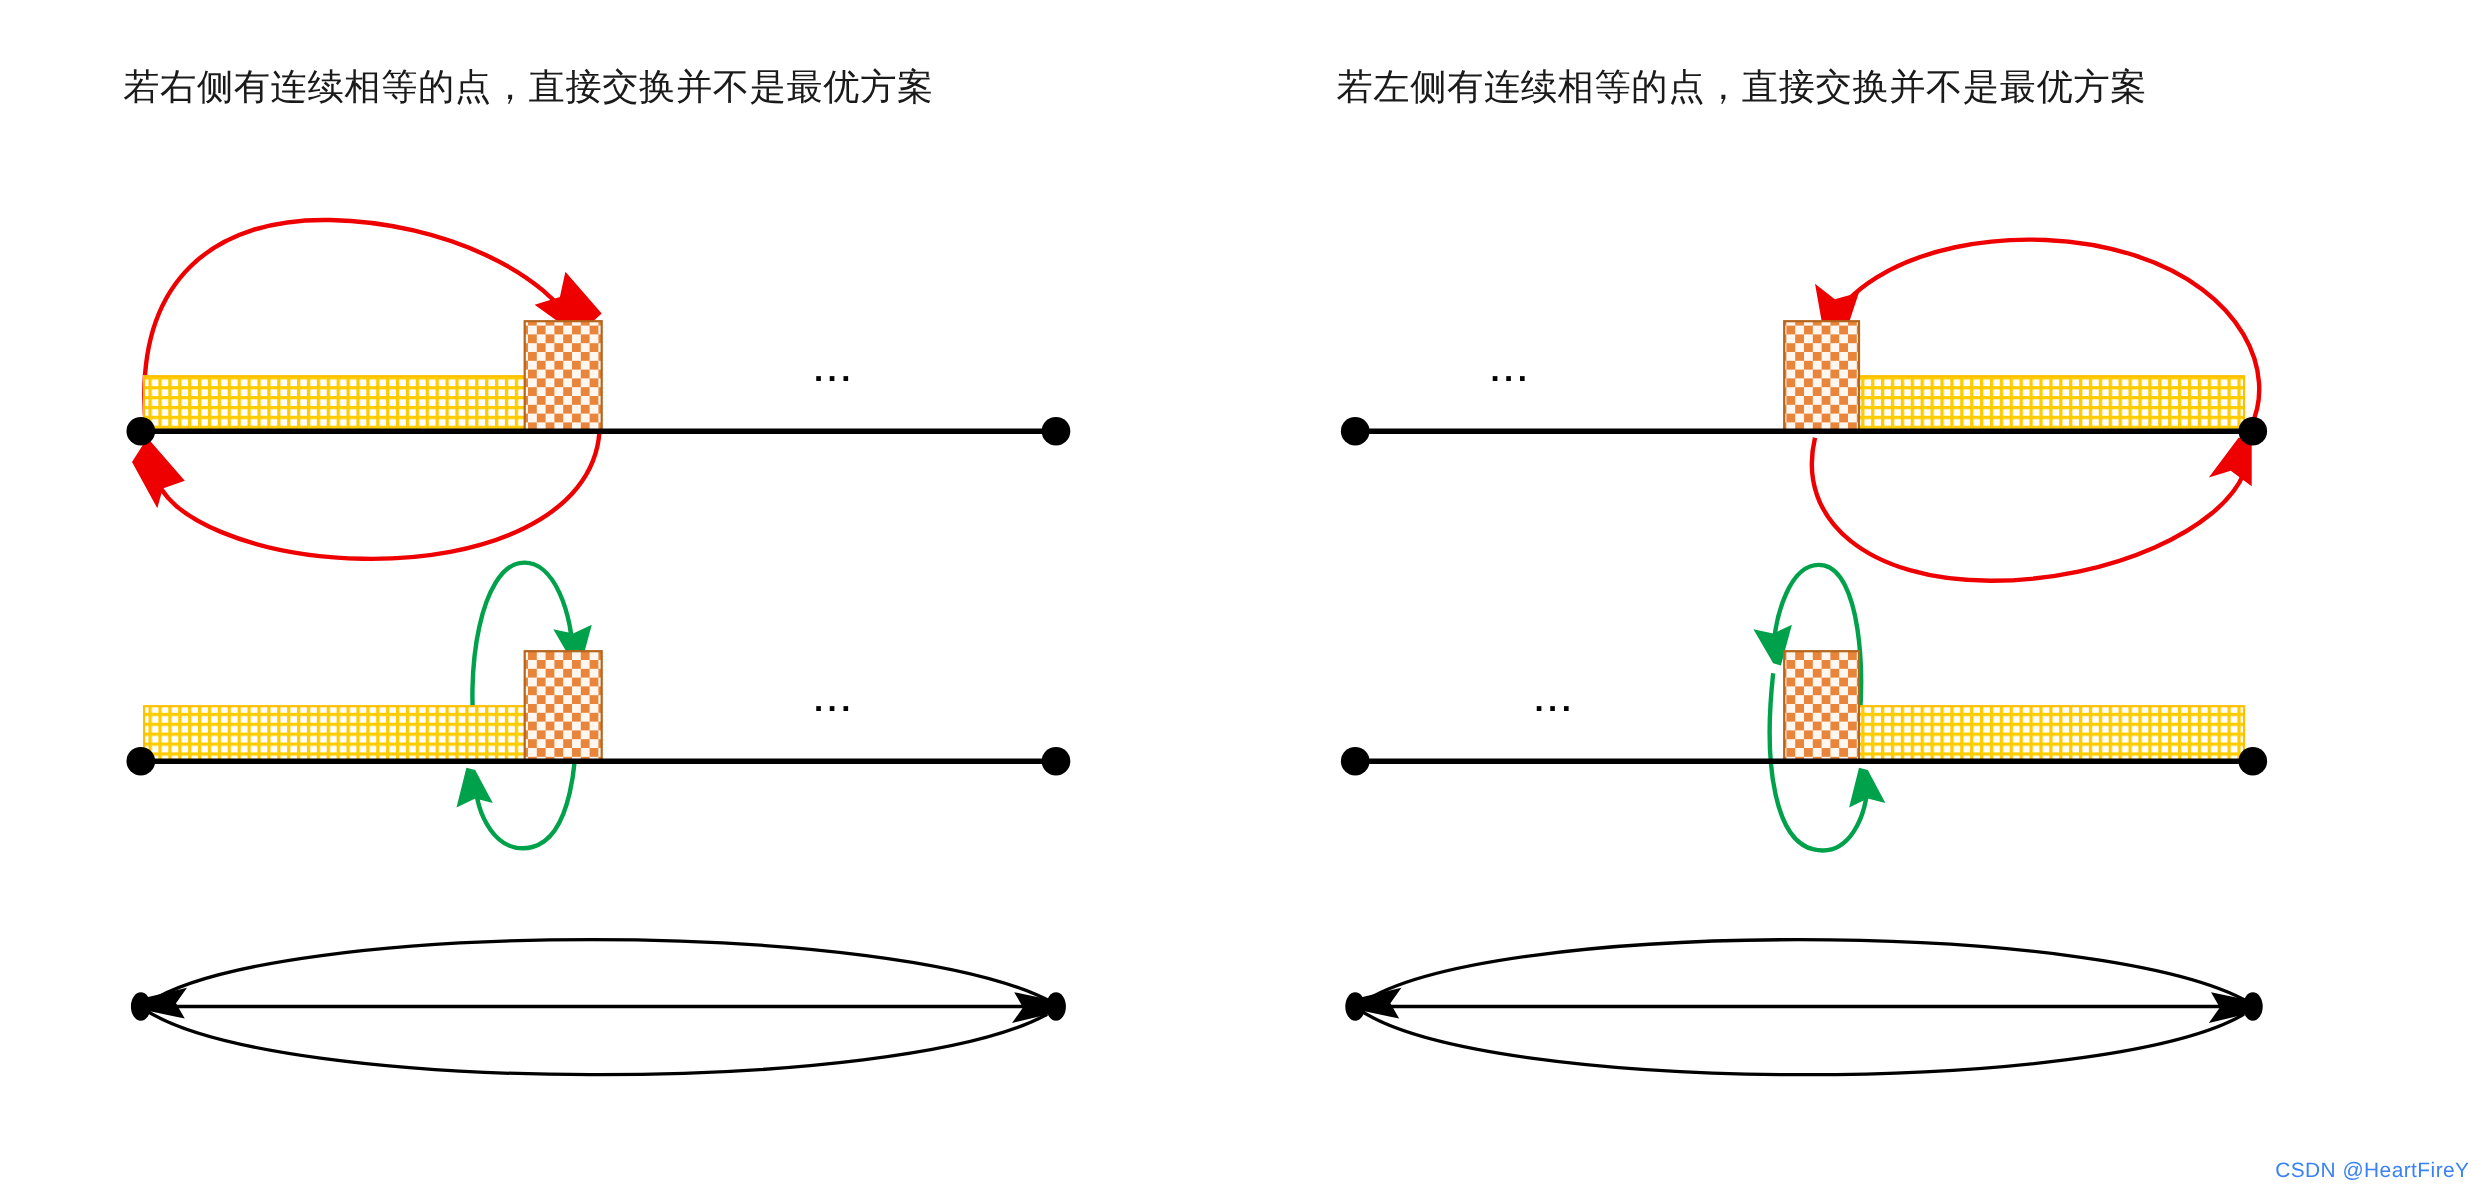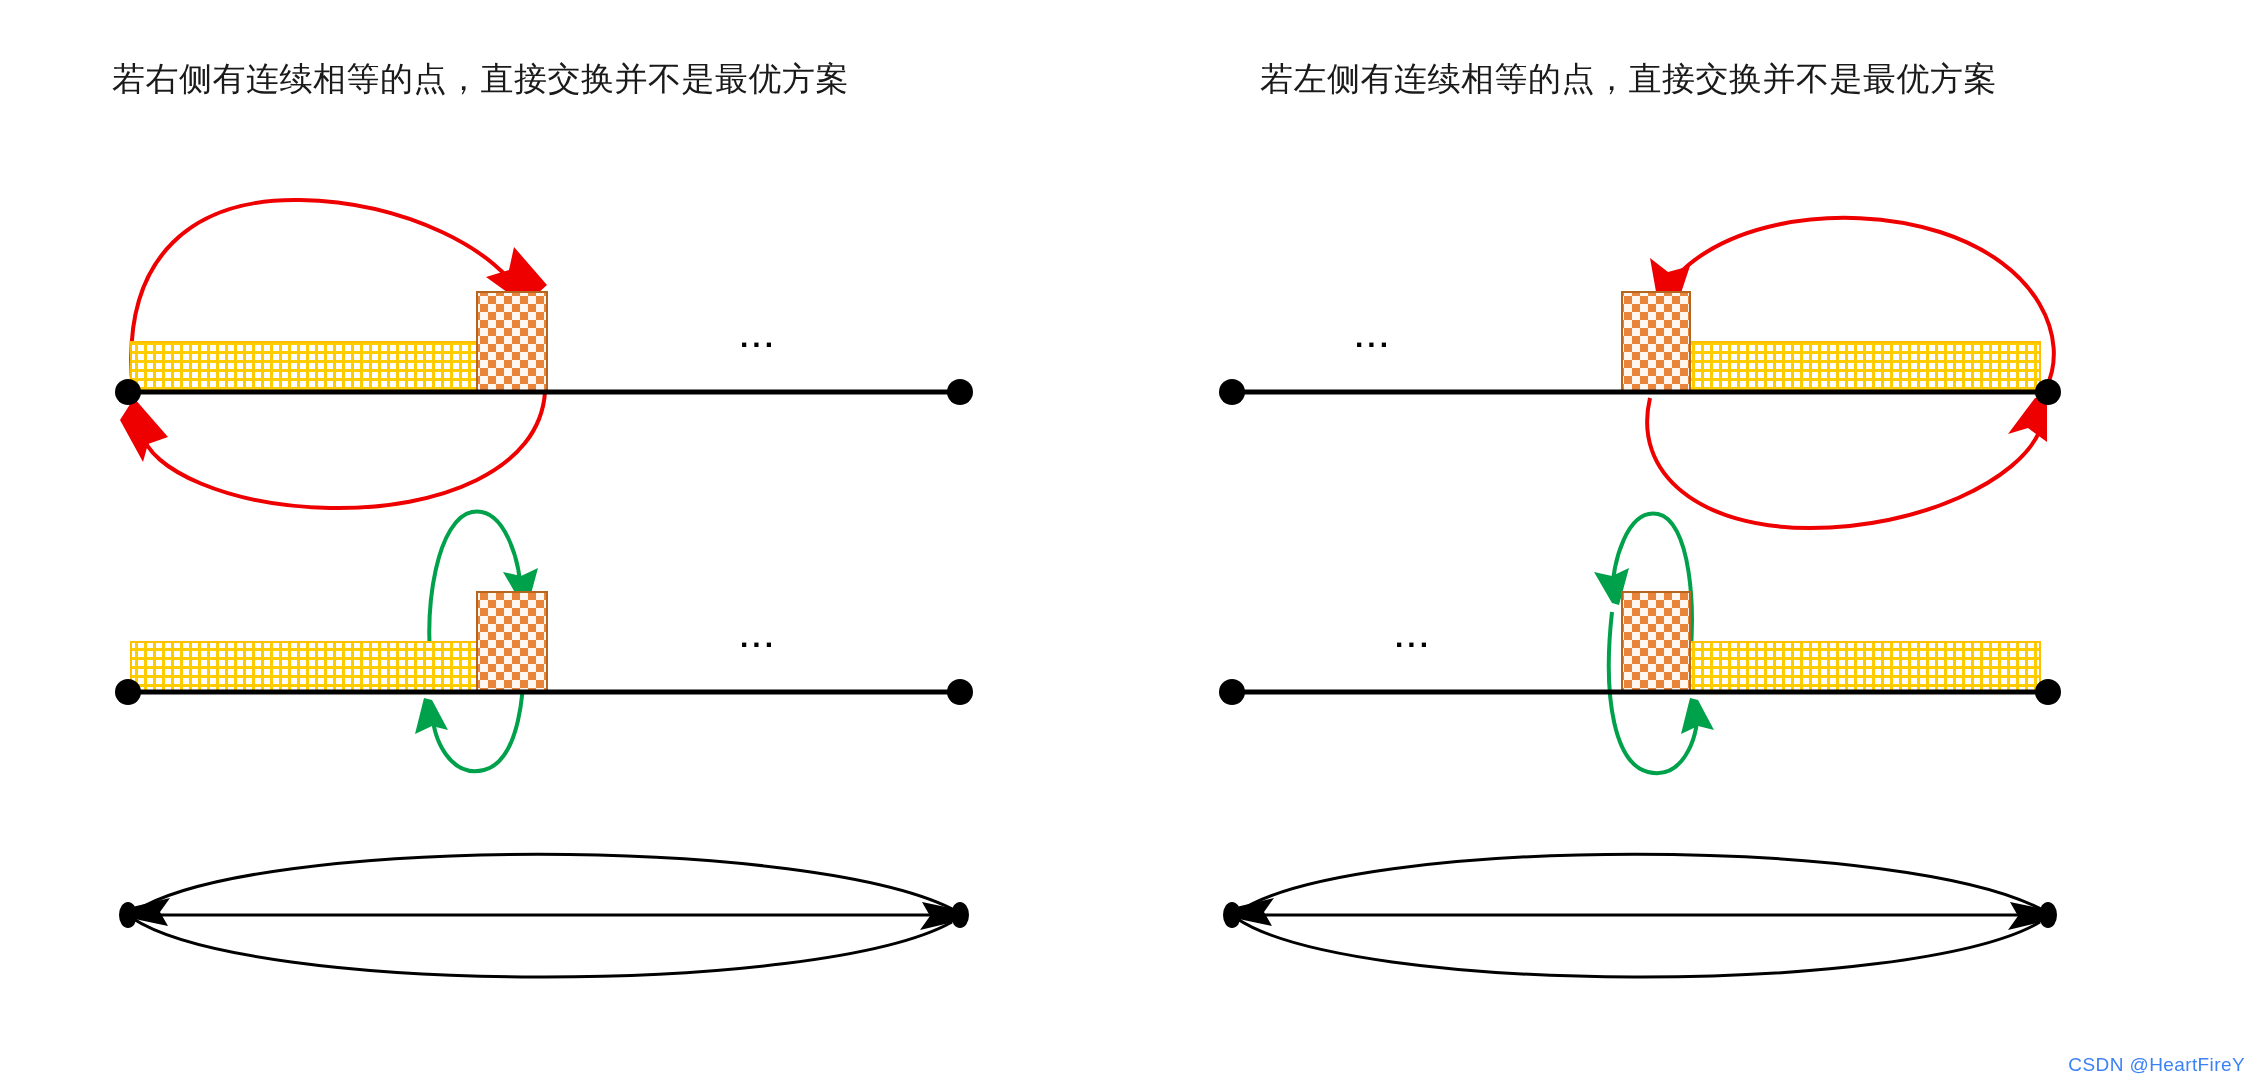--- a/index.html
+++ b/index.html
@@ -32,21 +32,21 @@
     position: absolute;
     top: 58px;
     font-size: 33px;
     line-height: 42px;
     color: #1a1a1a;
     white-space: nowrap;
     font-family: "Liberation Sans", sans-serif;
     letter-spacing: 0.5px;
   }
   #panel-left  .panel-title { left: 112px; }
-  #panel-right .panel-title { left: 85px; margin-left: 45px; }
+  #panel-right .panel-title { left: 85px; }
 
   .ellipsis-label {
     position: absolute;
     font-size: 30px;
     font-weight: bold;
     letter-spacing: 4px;
     color: #000;
     line-height: 1;
   }
 

